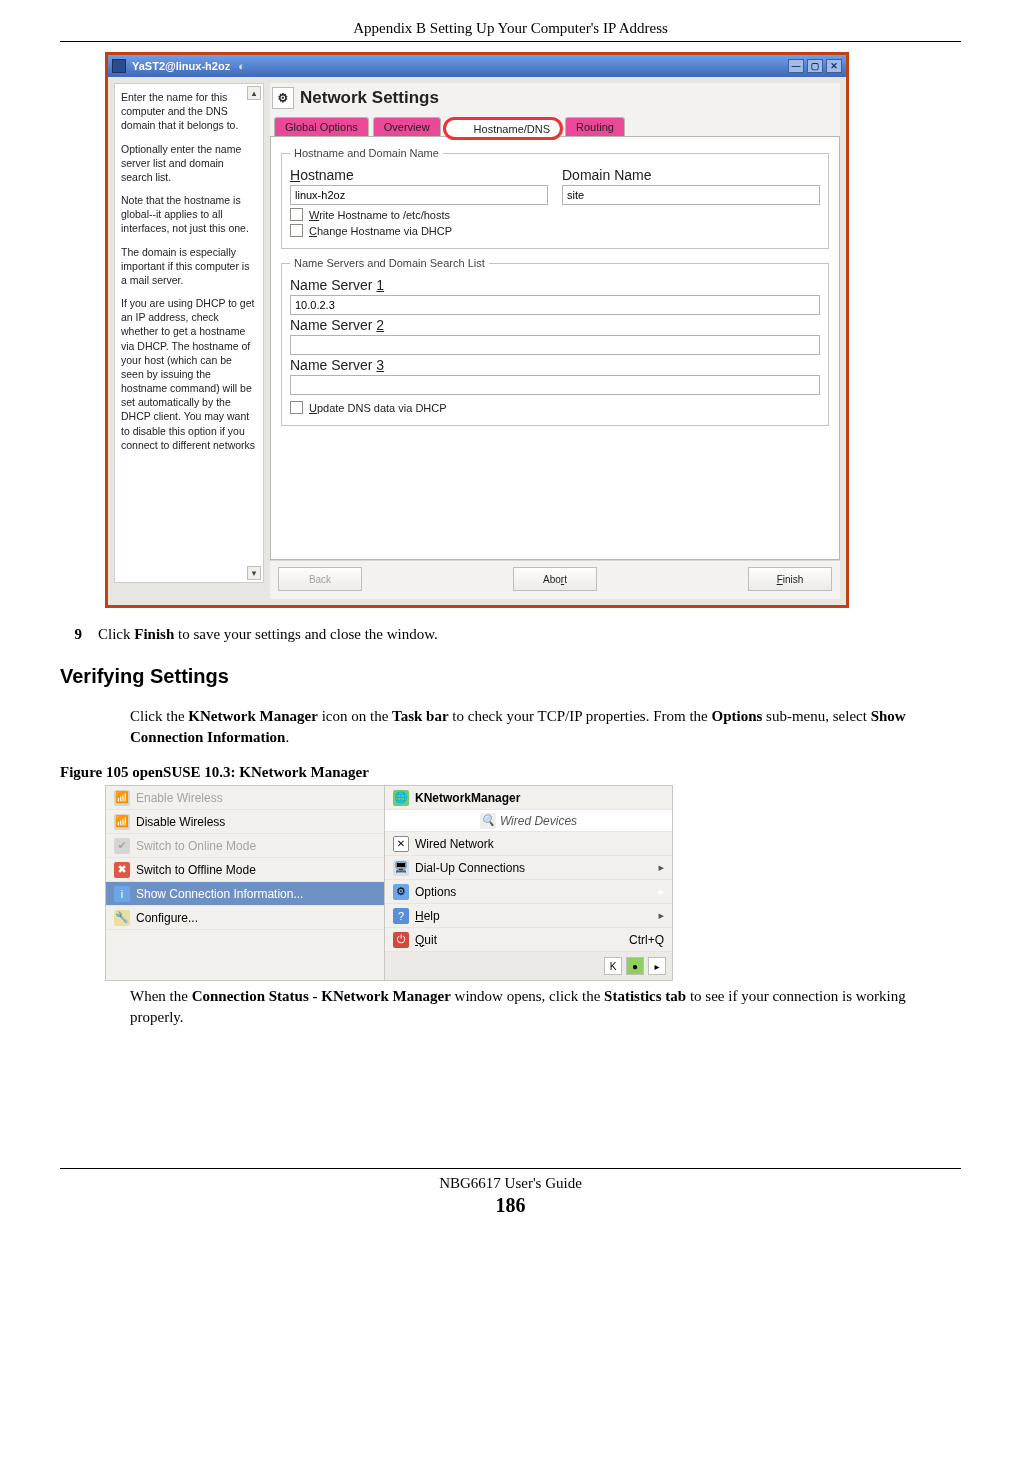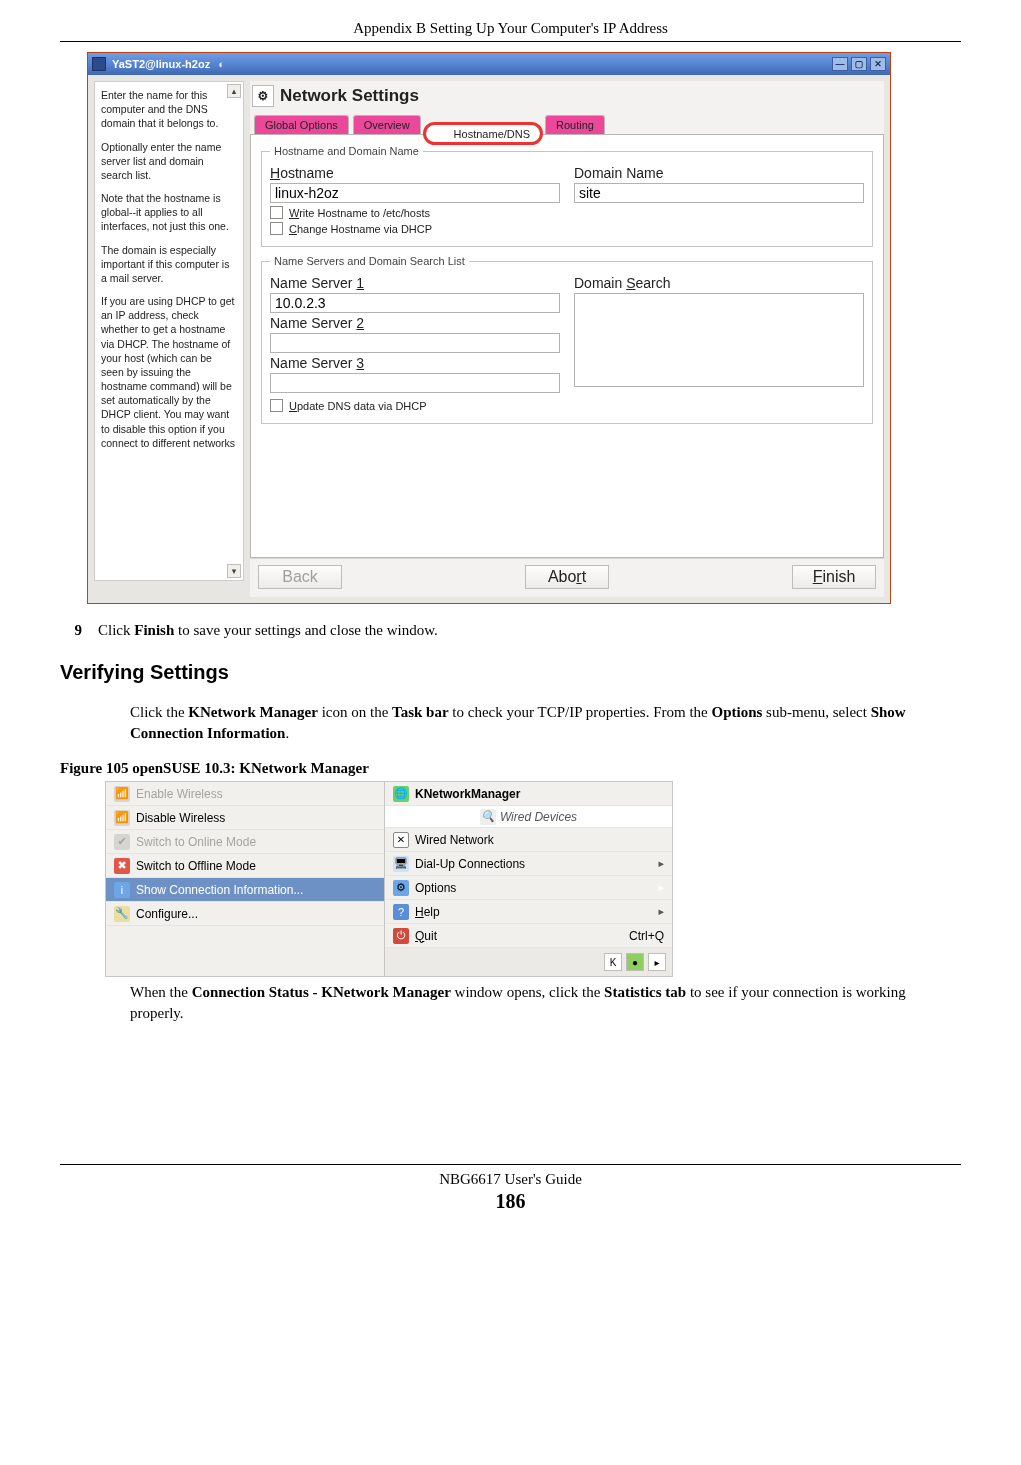--- a/index.html
+++ b/index.html
@@ -18,27 +18,27 @@
   .step-row { display: flex; gap: 16px; margin: 18px 0 22px 0; }
   .step-num { font-weight: bold; width: 22px; text-align: right; }
   h2.section { font-family: Verdana, Arial, sans-serif; font-weight: bold; font-size: 20px; margin: 20px 0 18px 0; }
   .para { margin-bottom: 16px; line-height: 1.4; }
   .fig-caption { font-weight: bold; margin: 10px 0 4px 0; font-size: 15px; }
   b { font-weight: bold; }
   u { text-decoration: underline; }
 
   
   .yast-window {
-    width: 804px;
-    border: 1px solid #c2410c;
+    width: 744px;
+    border: 3px solid #c2410c;
     background: #f3f2f0;
     font-family: Tahoma, Arial, sans-serif;
     font-size: 11px;
     color: #222;
-    margin-left: 27px;
+    margin-left: 45px;
   }
   .yast-titlebar {
     background: linear-gradient(to bottom, #6f9fea 0%, #3f68b5 100%);
     height: 22px;
     display: flex;
     align-items: center;
     padding: 0 4px;
     color: #fff;
     font-weight: bold;
     font-size: 11px;
@@ -80,52 +80,52 @@
   .ns-header .hdr-icon {
     width: 22px; height: 22px; background: #fff; border: 1px solid #bbb;
     display: flex; align-items: center; justify-content: center; font-size: 12px;
   }
   .tabrow { display: flex; gap: 4px; margin-bottom: 0; padding-left: 4px; align-items: flex-end; }
   .tab {
     border: 1px solid #b9b7b2; border-bottom: none;
     background: #ec4899; padding: 3px 10px;
     font-size: 11px; border-radius: 3px 3px 0 0;
   }
-  .tab.active { background: #fff; position: relative; top: 9px; padding-left: 28px; }
+  .tab.active { background: #fff; position: relative; top: 2px; padding-left: 28px; }
   .tab.highlight { outline: 3px solid #e33; outline-offset: -1px; border-radius: 10px; }
   .tab-panel {
     background: #fff; border: 1px solid #b9b7b2;
     padding: 10px 10px 6px 10px;
     height: 424px;
   }
   fieldset.grp {
     border: 1px solid #c6c4c0; margin-bottom: 8px; padding: 6px 8px 8px 8px;
     font-size: 11px;
   }
   fieldset.grp > legend { padding: 0 4px; color: #444; }
   .row2 { display: flex; gap: 14px; }
   .col { flex: 1; display: flex; flex-direction: column; }
   .lbl { font-size: 14px; margin: 2px 0 2px 0; }
   input.txt {
-    border: 1px solid #b4b2ae; padding: 2px 4px; font-size: 14px;
+    border: 1px solid #b4b2ae; padding: 2px 4px; font-size: 11px;
     background: #fff; width: 100%; height: 20px;
   }
   .chk-row { display: flex; align-items: center; gap: 6px; margin: 3px 0; font-size: 11px; }
   .chkbox { width: 13px; height: 13px; border: 1px solid #8d8b87; background: #fff; display: inline-flex; align-items: center; justify-content: center; font-size: 10px; }
   .chkbox.checked::after { content: "✕"; color: #000; font-size: 10px; }
   .srch-box { border: 1px solid #b4b2ae; background: #fff; height: 94px; width: 100%; }
   .btnbar {
     display: flex; padding: 6px 8px 8px 8px; gap: 8px;
     border-top: 1px solid #d9d7d2; background: #f3f2f0;
   }
   .btnbar .gap { flex: 1; }
   .btn {
     min-width: 84px; height: 24px; border: 1px solid #bfbdba;
     background: linear-gradient(#fdfdfc,#ecebe7);
-    font-size: 16px; display: flex; align-items: center; justify-content: center;
+    font-size: 10px; display: flex; align-items: center; justify-content: center;
     padding: 0 0;
   }
   .btn.disabled { color: #a2a09c; }
 
   
   .knm-wrap {
     display: flex; width: 570px; margin-left: 45px;
     font-family: Tahoma, Arial, sans-serif; font-size: 12px;
   }
   .knm-left, .knm-right {
@@ -239,24 +239,20 @@
           <legend>Name Servers and Domain Search List</legend>
           <div class="row2">
             <div class="col">
               <span class="lbl">Name Server <u>1</u></span>
               <input class="txt" value="10.0.2.3" style="">
               <span class="lbl">Name Server <u>2</u></span>
               <input class="txt" style="">
               <span class="lbl">Name Server <u>3</u></span>
               <input class="txt" style="">
             </div>
-            <div class="col">
-              <span class="lbl">Domain <u>S</u>earch</span>
-              <div class="srch-box"></div>
-            </div>
           </div>
           <div class="chk-row" style="margin-top:6px;">
             <span class="chkbox"></span>
             <span><u>U</u>pdate DNS data via DHCP</span>
           </div>
         </fieldset>
       </div>
       <div class="btnbar">
         <div class="btn disabled">Back</div>
         <div class="gap"></div>

